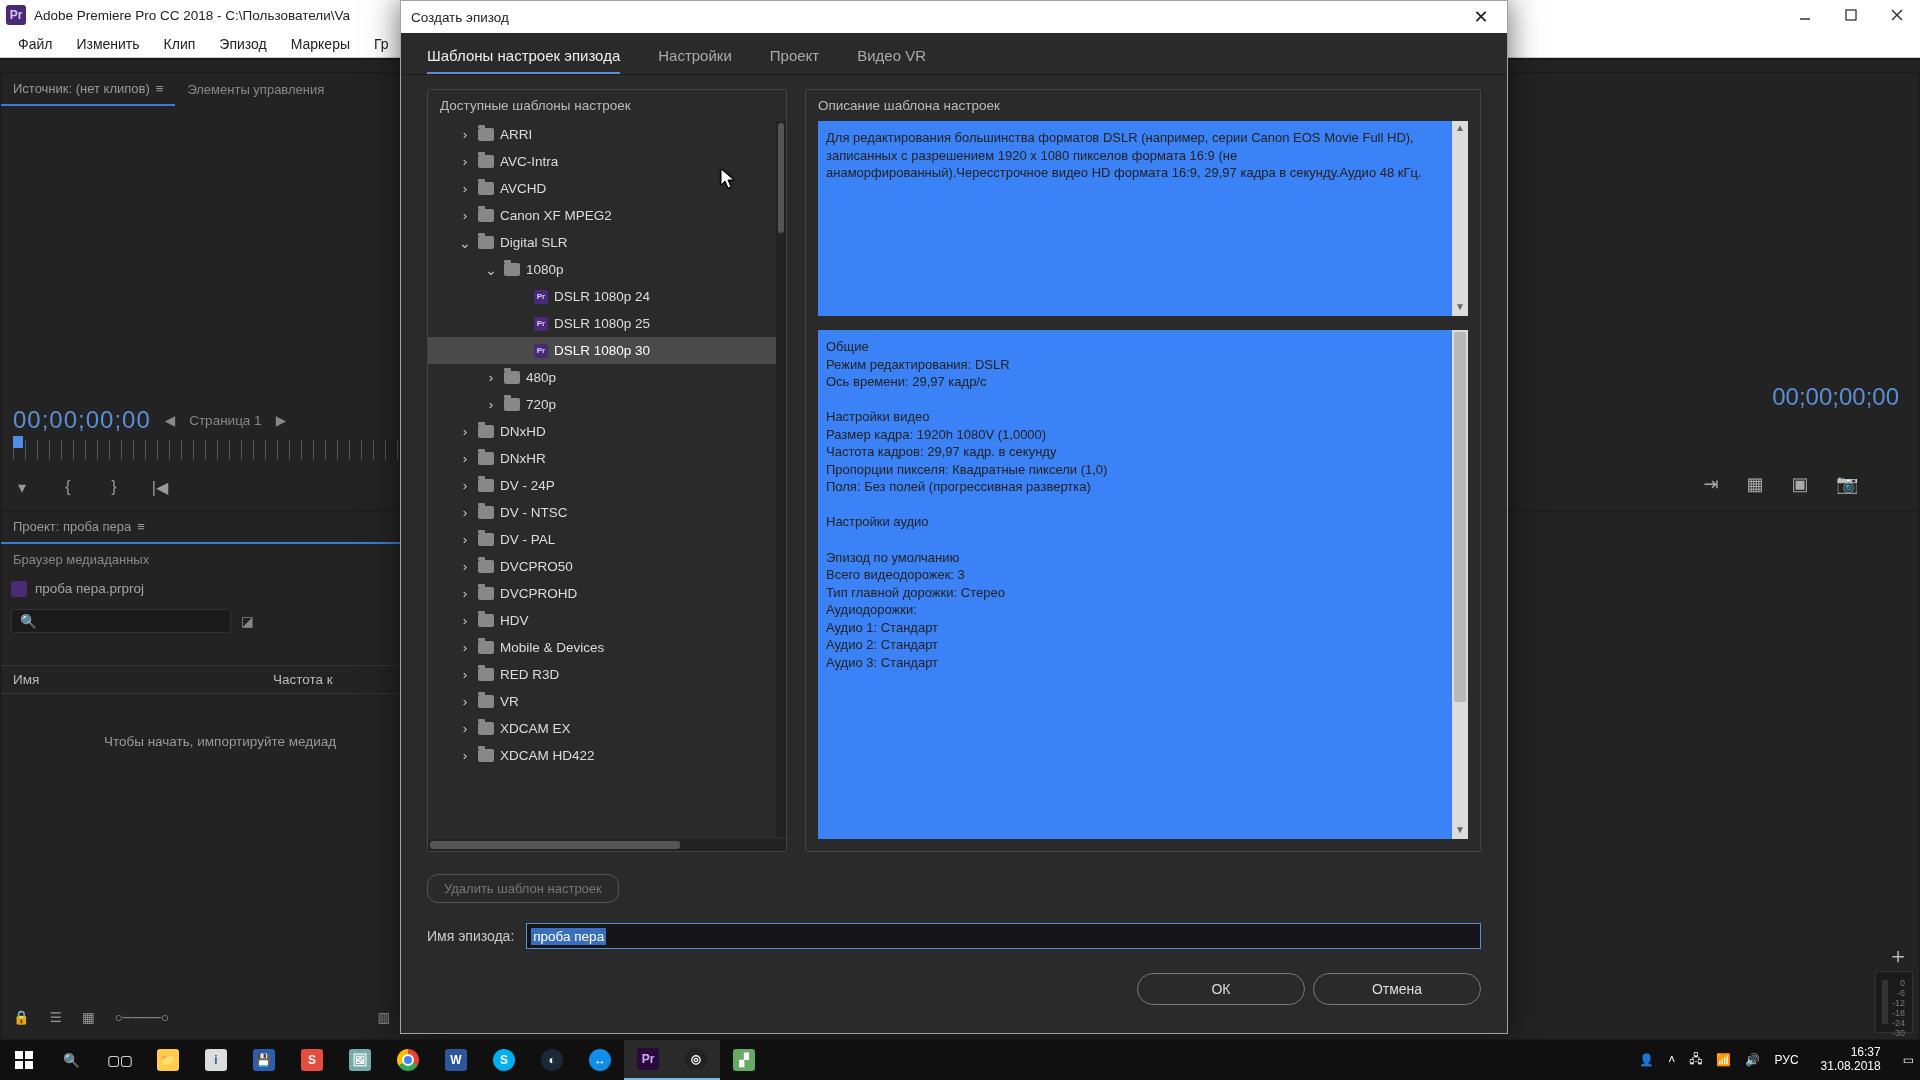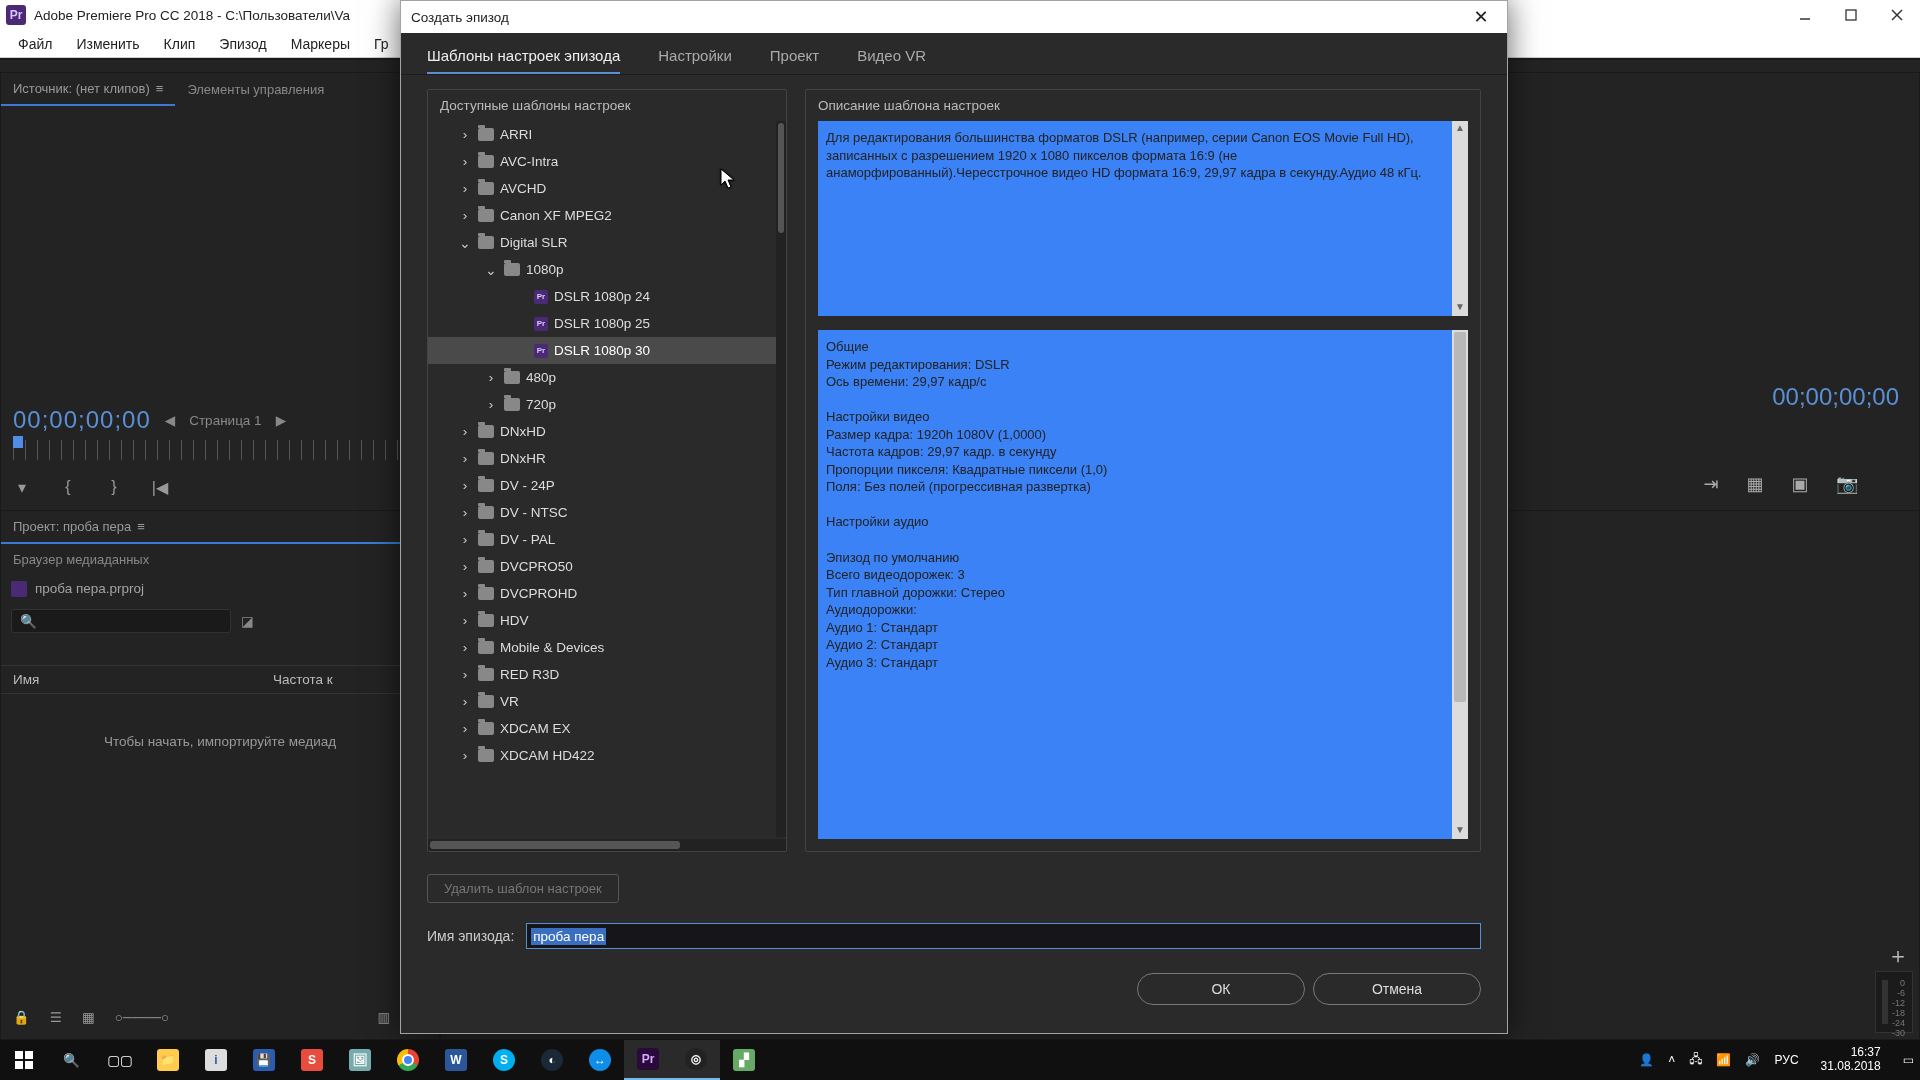--- a/index.html
+++ b/index.html
@@ -84,21 +84,21 @@
 .desc-box { background:#3b82f6; color:#222; font-size:13px; line-height:1.35; padding:8px 12px 20px 8px; position:relative; }
 .desc-box.top { height:195px; }
 .desc-box.bottom { flex:1; overflow:hidden; }
 .desc-box .vscroll { position:absolute; right:0; top:0; bottom:0; width:16px; background:#dcdcdc; }
 .desc-box .vscroll .vthumb { position:absolute; left:2px; right:2px; top:2px; height:370px; background:#b8b8b8; border-radius:2px; }
 .desc-box .vscroll .varr { position:absolute; left:0; right:0; height:16px; text-align:center; font-size:10px; color:#666; }
 .desc-box .vscroll .varr.up { top:0; }
 .desc-box .vscroll .varr.dn { bottom:0; }
 
 .delete-preset { margin: 12px 0 0 26px; }
-.delete-preset button { background:#2a2a2a; border:1px solid #555; color:#777; padding:6px 16px; border-radius:3px; font-size:13px; }
+.delete-preset button { background:#2a2a2a; border:1px solid #555; color:#777; padding:6px 16px; border-radius:11px; font-size:13px; }
 
 .seq-name-row { display:flex; align-items:center; gap:12px; padding: 20px 26px 0 26px; }
 .seq-name-row label { color:#ccc; font-size:14px; }
 .seq-name-input-sel { background:#3a6fbf; color:#fff; padding:1px 2px; }
 
 .modal-footer { display:flex; justify-content:flex-end; gap:8px; padding: 24px 26px 28px 26px; }
 .modal-footer button { width:168px; height:32px; border-radius:16px; border:1px solid #777; background:#2a2a2a; color:#ddd; font-size:14px; }
 
 
 .cursor { position:absolute; left:720px; top:168px; width:16px; height:22px; pointer-events:none; z-index:3000; }

